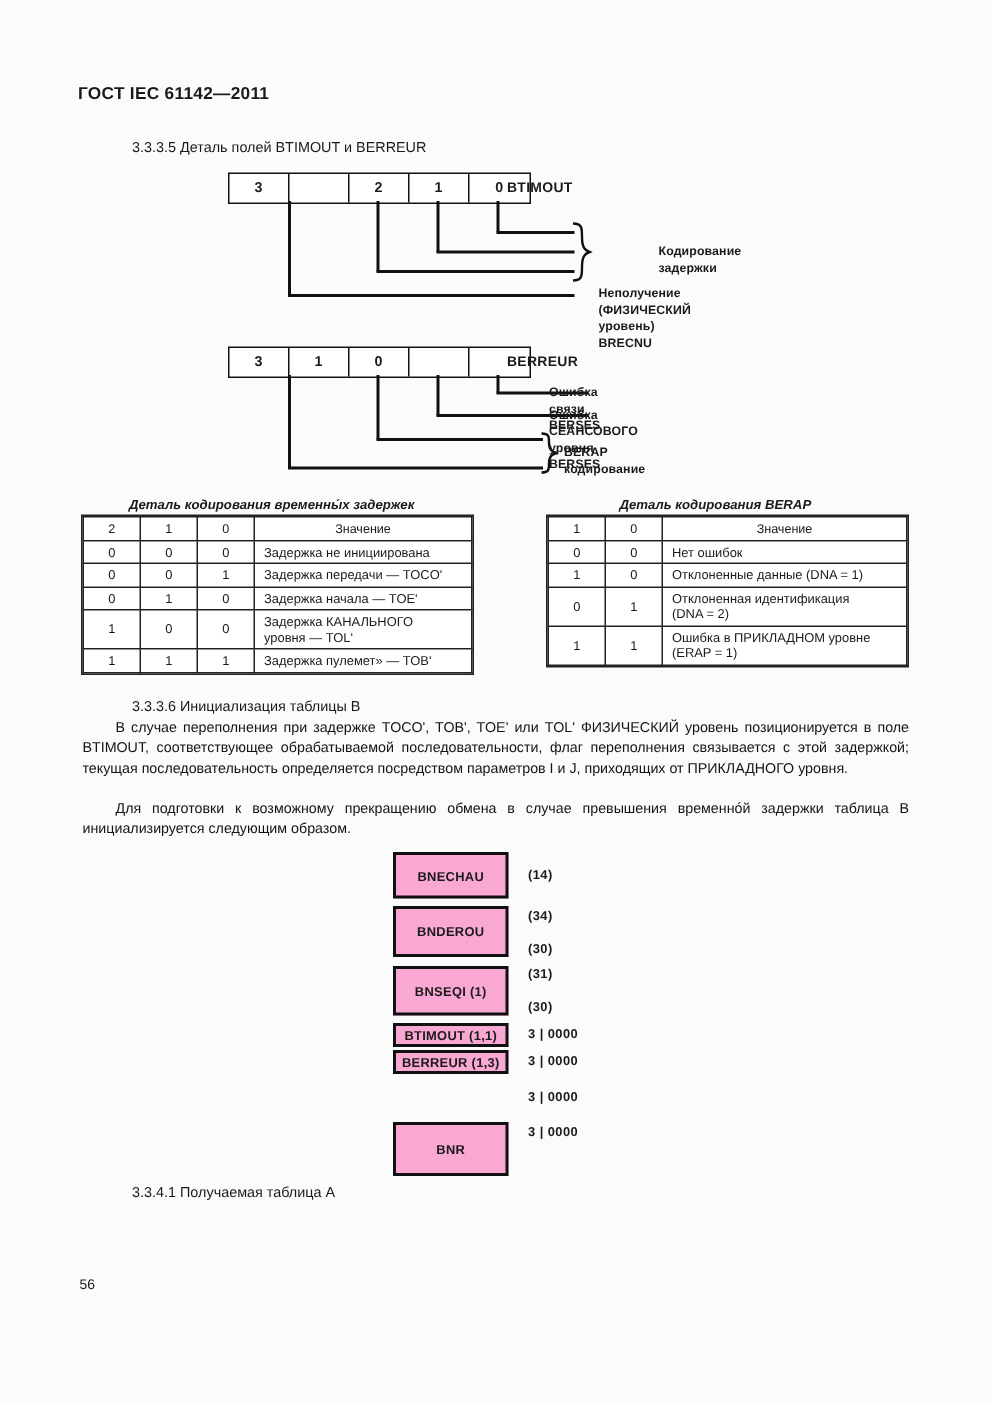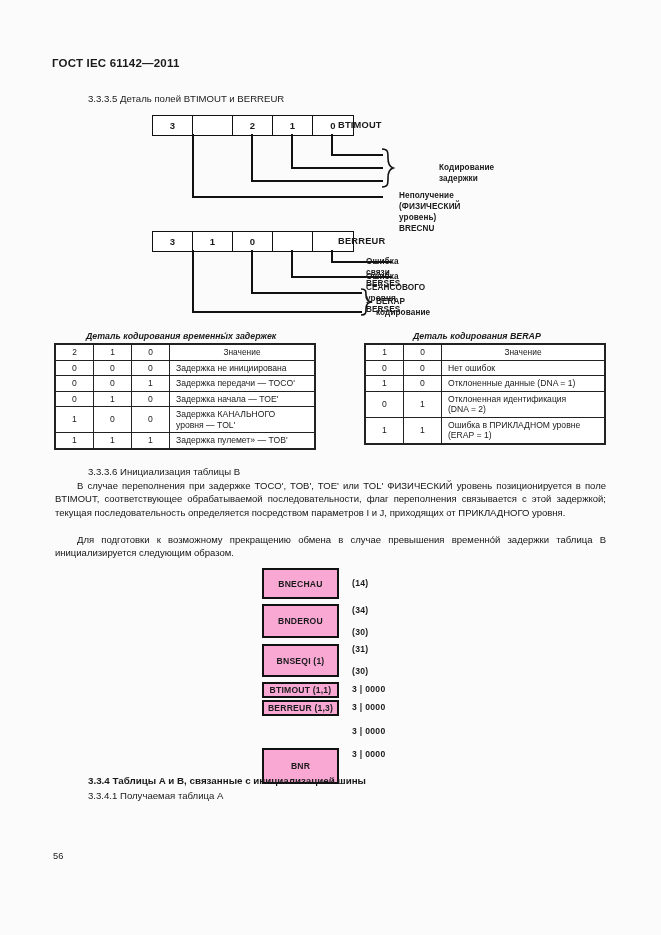--- a/index.html
+++ b/index.html
@@ -338,21 +338,20 @@
     <div class="binit-val" style="left:352px; top:684px;">3  |  0000</div>
 
     <div class="binit-box" style="left:262px; top:700px; width:77px; height:16px;">BERREUR (1,3)</div>
     <div class="binit-val" style="left:352px; top:702px;">3  |  0000</div>
 
     <div class="binit-box" style="left:262px; top:748px; width:77px; height:36px;">BNR</div>
     <div class="binit-val" style="left:352px; top:726px;">3  |  0000</div>
     <div class="binit-val" style="left:352px; top:749px;">3  |  0000</div>
   </div>
 
-  <div class="clause-h bold" style="left:88px; top:775px;">3.3.4  Таблицы A и B, связанные с инициализацией шины</div>
   <div class="clause-h" style="left:88px; top:790px;">3.3.4.1 Получаемая таблица A</div>
 
 
   <div class="pagenum">56</div>
 
 <div class="outerframe" style="left: 54px; top: 343px; width: 262px; height: 106.5px;"></div>
     <div class="outerframe" style="left: 364px; top: 343px; width: 242px; height: 101.5px;"></div>
   </div>
 
 </body></html>

